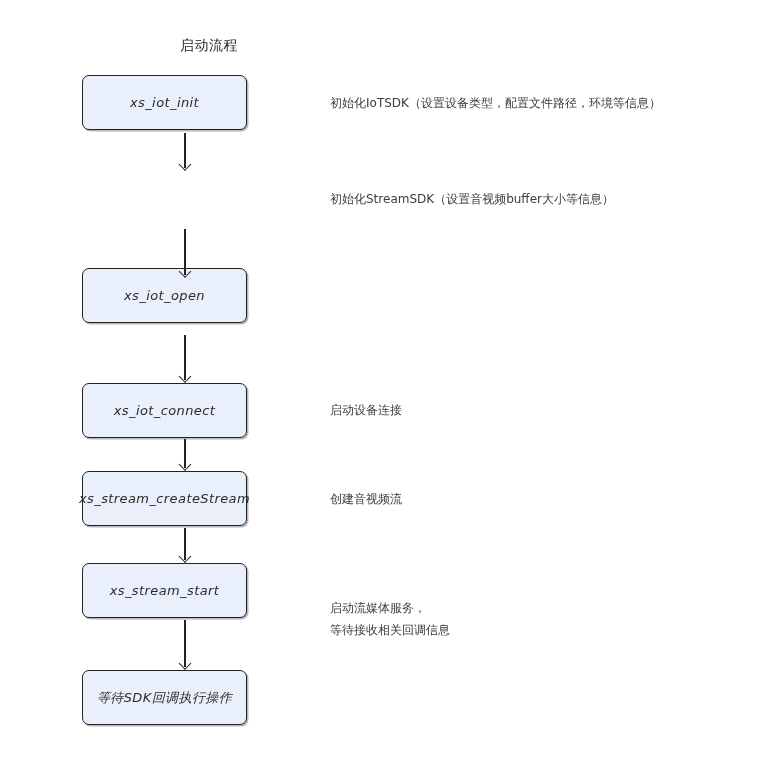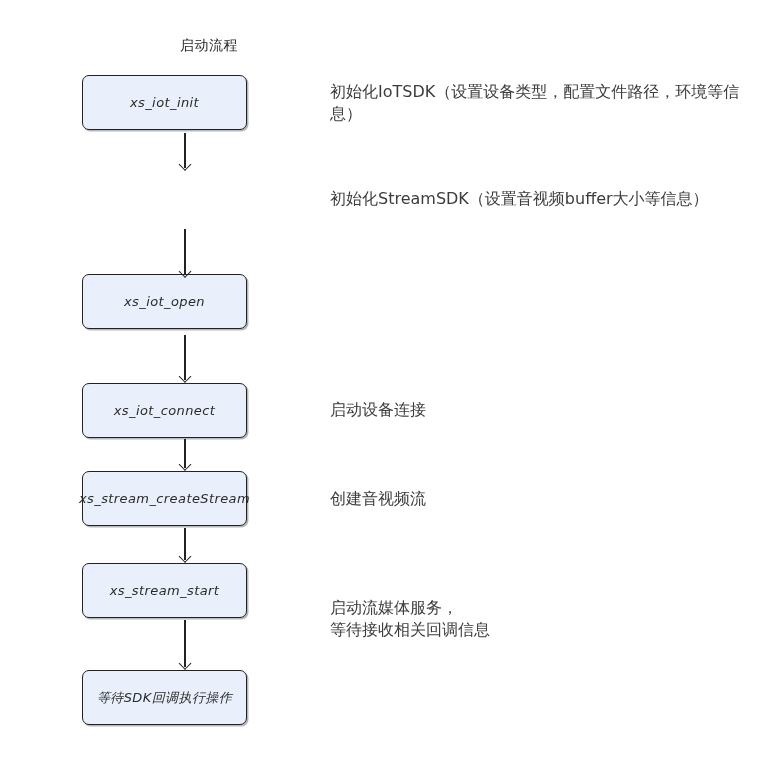--- a/index.html
+++ b/index.html
@@ -59,38 +59,38 @@
     width: 8px;
     height: 8px;
     border-left: 1.4px solid #222222;
     border-bottom: 1.4px solid #222222;
     transform: translateX(-50%) rotate(-45deg);
   }
   .note {
     position: absolute;
     left: 330px;
     transform: translateY(-50%);
-    font-size: 16px;
+    font-size: 12px;
     line-height: 22px;
     color: #3c3c3c;
     white-space: pre-line;
     max-width: 430px;
   }
 </style>
 </head>
 <body>
 
 <div class="canvas">
 
   <div class="title">启动流程</div>
 
   <div class="node" style="top:75px">
     <span class="node-label">xs_iot_init</span>
   </div>
-  <div class="node" style="top:274px">
+  <div class="node" style="top:268px">
     <span class="node-label">xs_iot_open</span>
   </div>
   <div class="node" style="top:383px">
     <span class="node-label">xs_iot_connect</span>
   </div>
   <div class="node" style="top:471px">
     <span class="node-label">xs_stream_createStream</span>
   </div>
   <div class="node" style="top:563px">
     <span class="node-label">xs_stream_start</span>

